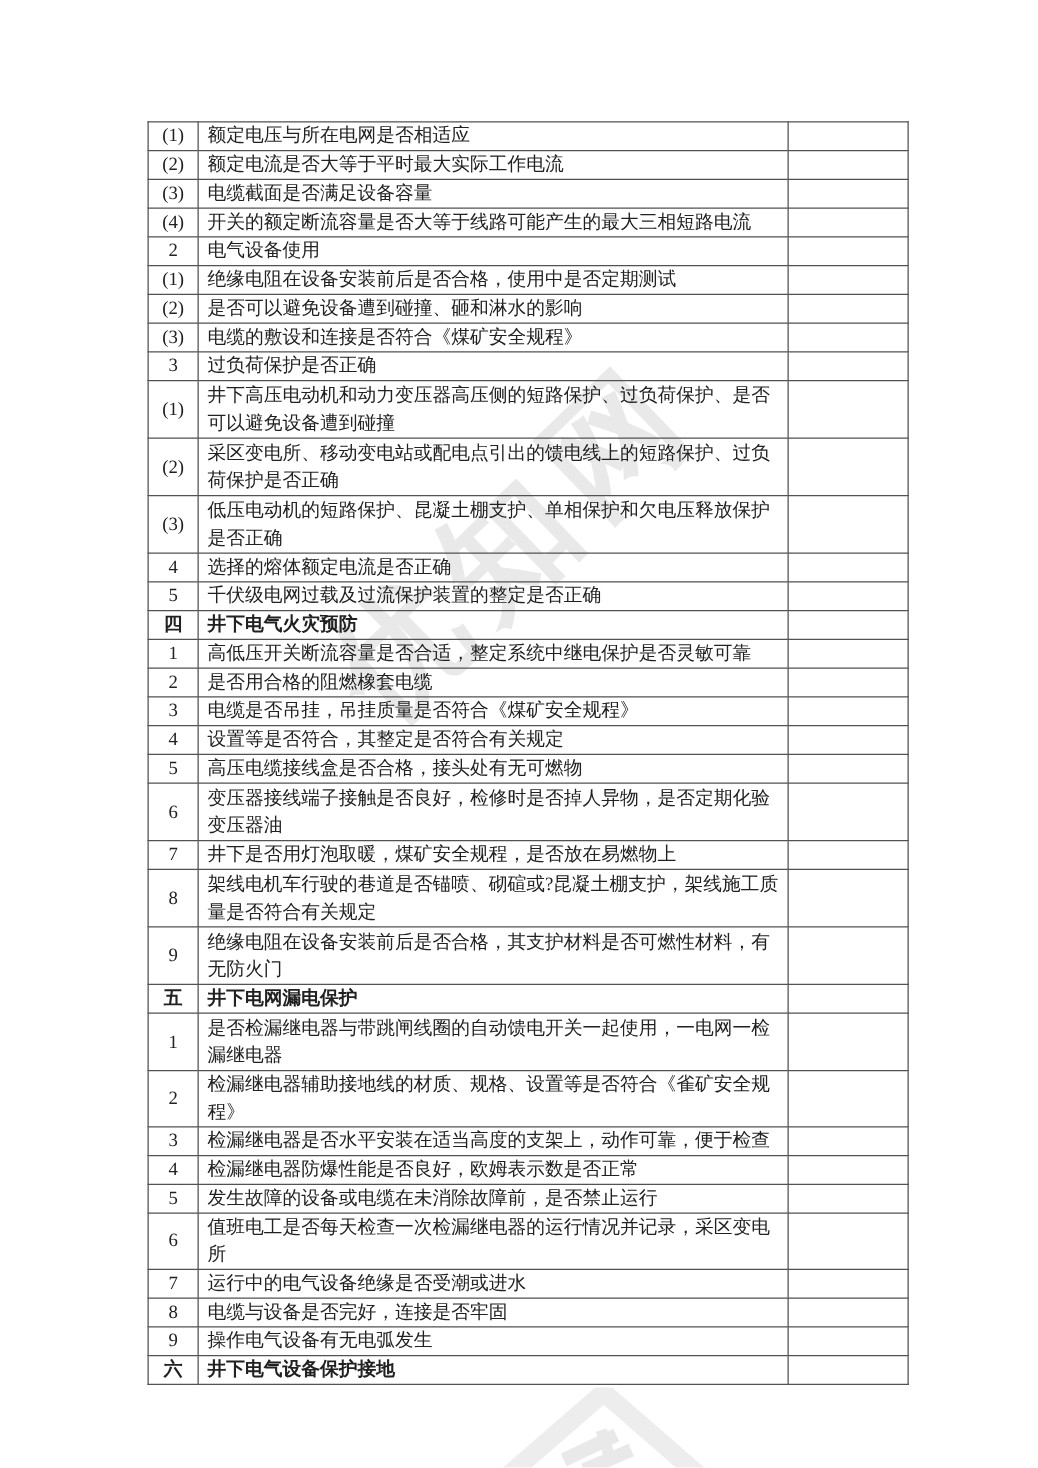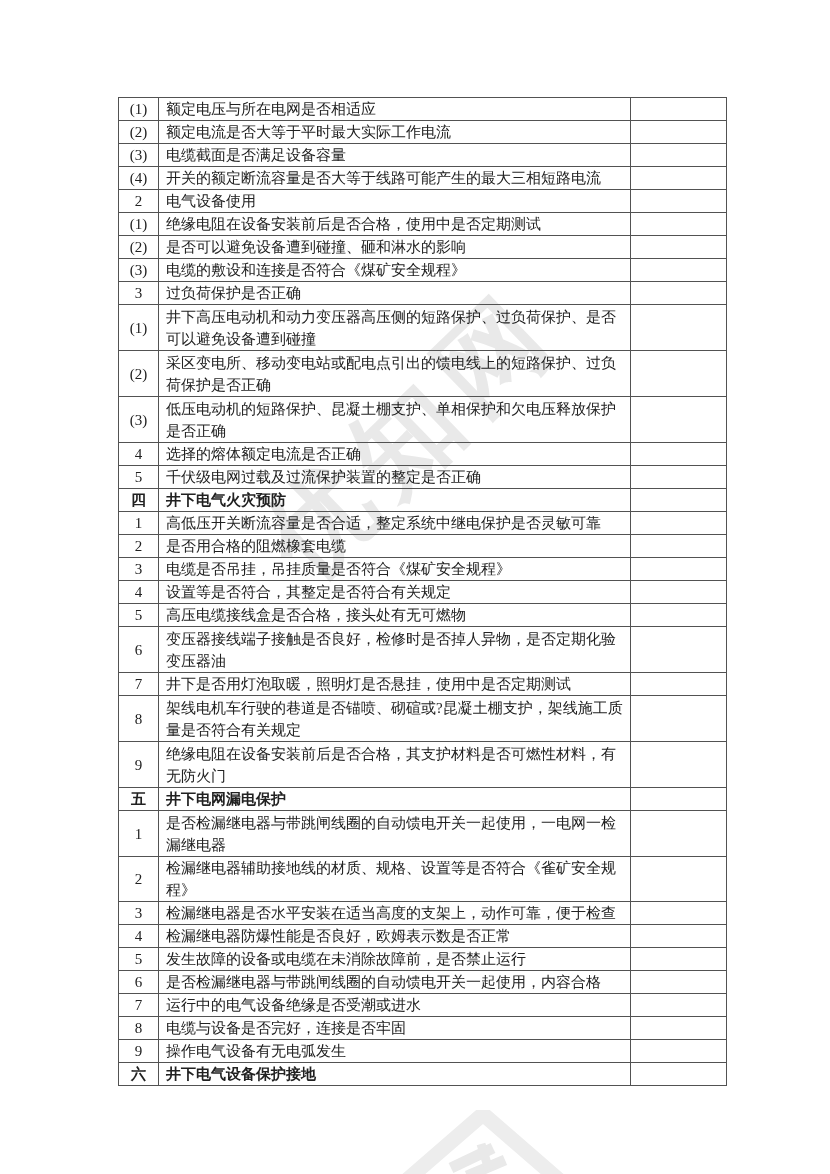--- a/index.html
+++ b/index.html
@@ -192,21 +192,21 @@
           <td class="item">高压电缆接线盒是否合格，接头处有无可燃物</td>
           <td class="check"></td>
         </tr>
         <tr style="height: 46px;">
           <td class="num">6</td>
           <td class="item">变压器接线端子接触是否良好，检修时是否掉人异物，是否定期化验变压器油</td>
           <td class="check"></td>
         </tr>
         <tr style="height: 23px;">
           <td class="num">7</td>
-          <td class="item">井下是否用灯泡取暖，照明灯是否悬挂，使用中是否定期测试</td>
+          <td class="item">井下是否用灯泡取暖，煤矿安全规程，是否放在易燃物上</td>
           <td class="check"></td>
         </tr>
         <tr style="height: 46px;">
           <td class="num">8</td>
           <td class="item">架线电机车行驶的巷道是否锚喷、砌碹或?昆凝土棚支护，架线施工质量是否符合有关规定</td>
           <td class="check"></td>
         </tr>
         <tr style="height: 46px;">
           <td class="num">9</td>
           <td class="item">绝缘电阻在设备安装前后是否合格，其支护材料是否可燃性材料，有无防火门</td>
@@ -237,21 +237,21 @@
           <td class="item">检漏继电器防爆性能是否良好，欧姆表示数是否正常</td>
           <td class="check"></td>
         </tr>
         <tr style="height: 23px;">
           <td class="num">5</td>
           <td class="item">发生故障的设备或电缆在未消除故障前，是否禁止运行</td>
           <td class="check"></td>
         </tr>
         <tr style="height: 23px;">
           <td class="num">6</td>
-          <td class="item">是否检漏继电器与带跳闸线圈的自动馈电开关一起使用，内容合格</td>
+          <td class="item">值班电工是否每天检查一次检漏继电器的运行情况并记录，采区变电所</td>
           <td class="check"></td>
         </tr>
         <tr style="height: 23px;">
           <td class="num">7</td>
           <td class="item">运行中的电气设备绝缘是否受潮或进水</td>
           <td class="check"></td>
         </tr>
         <tr style="height: 23px;">
           <td class="num">8</td>
           <td class="item">电缆与设备是否完好，连接是否牢固</td>

